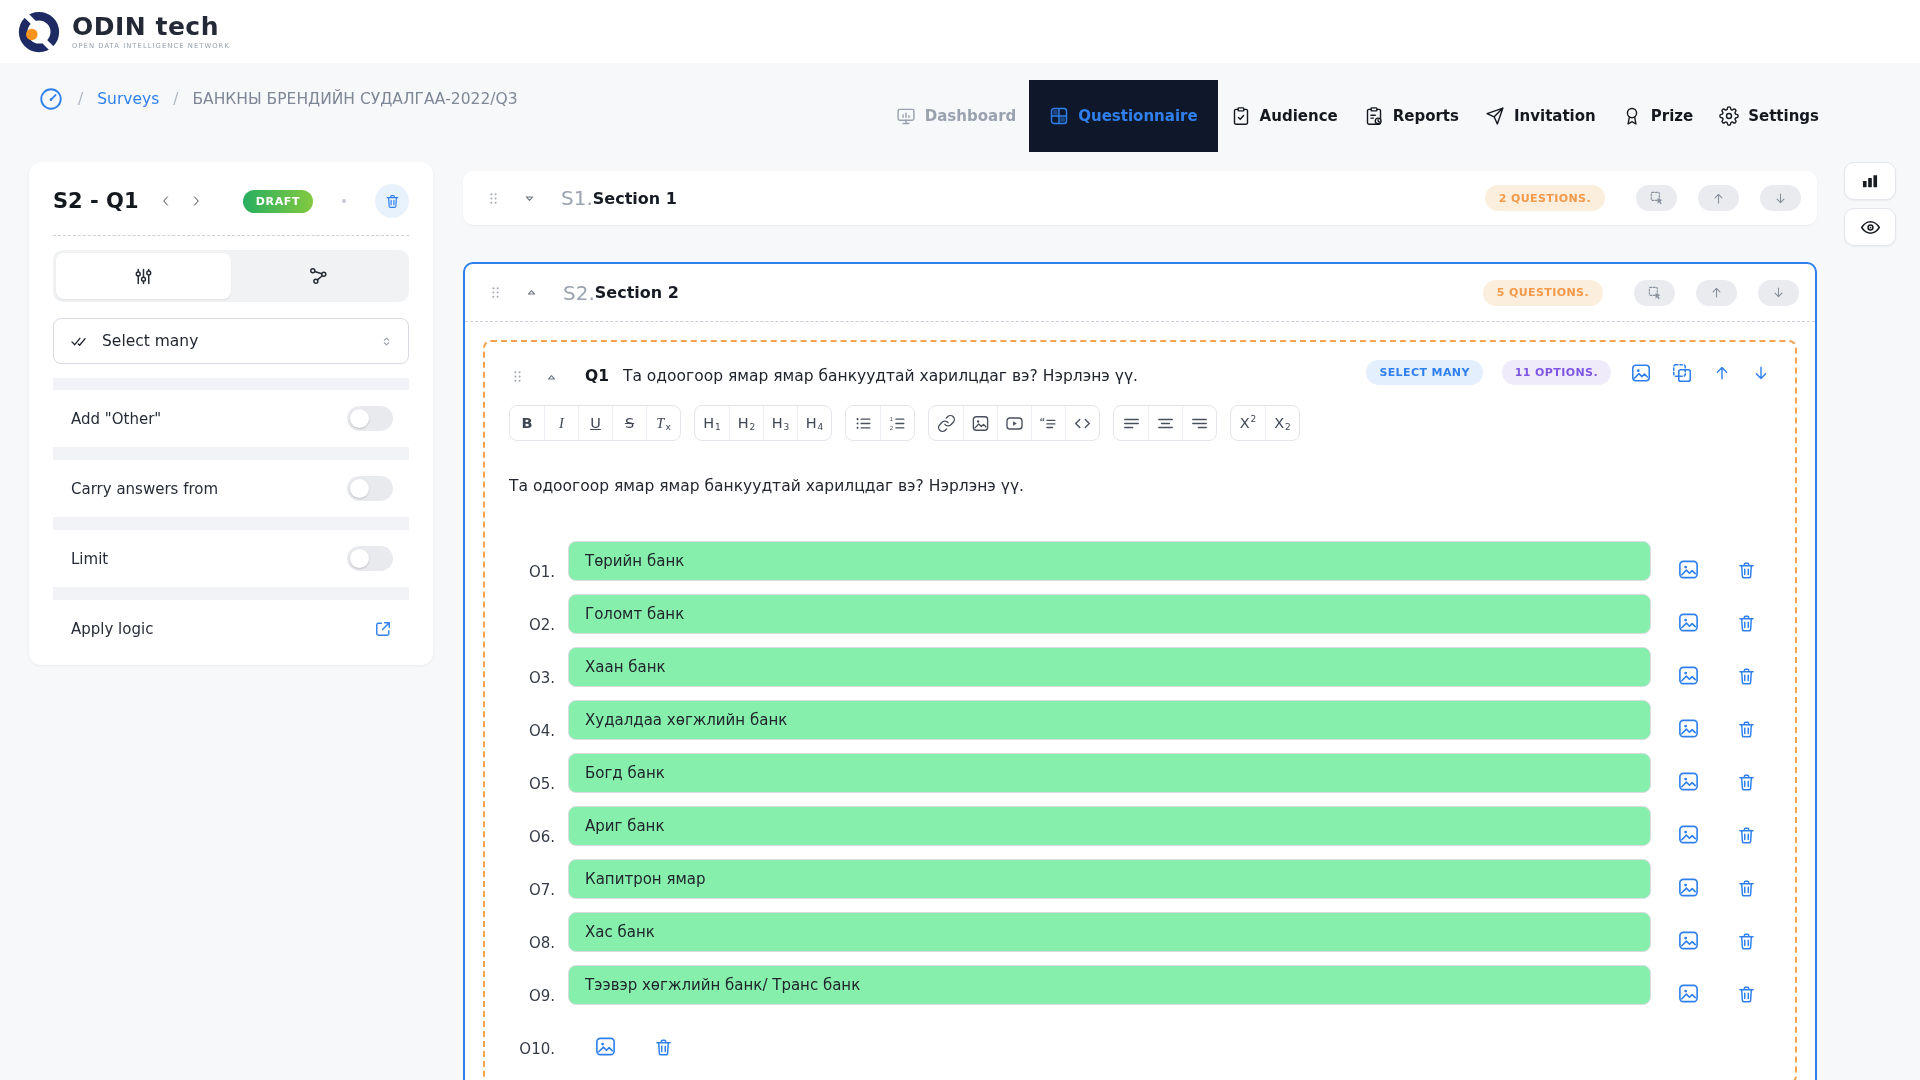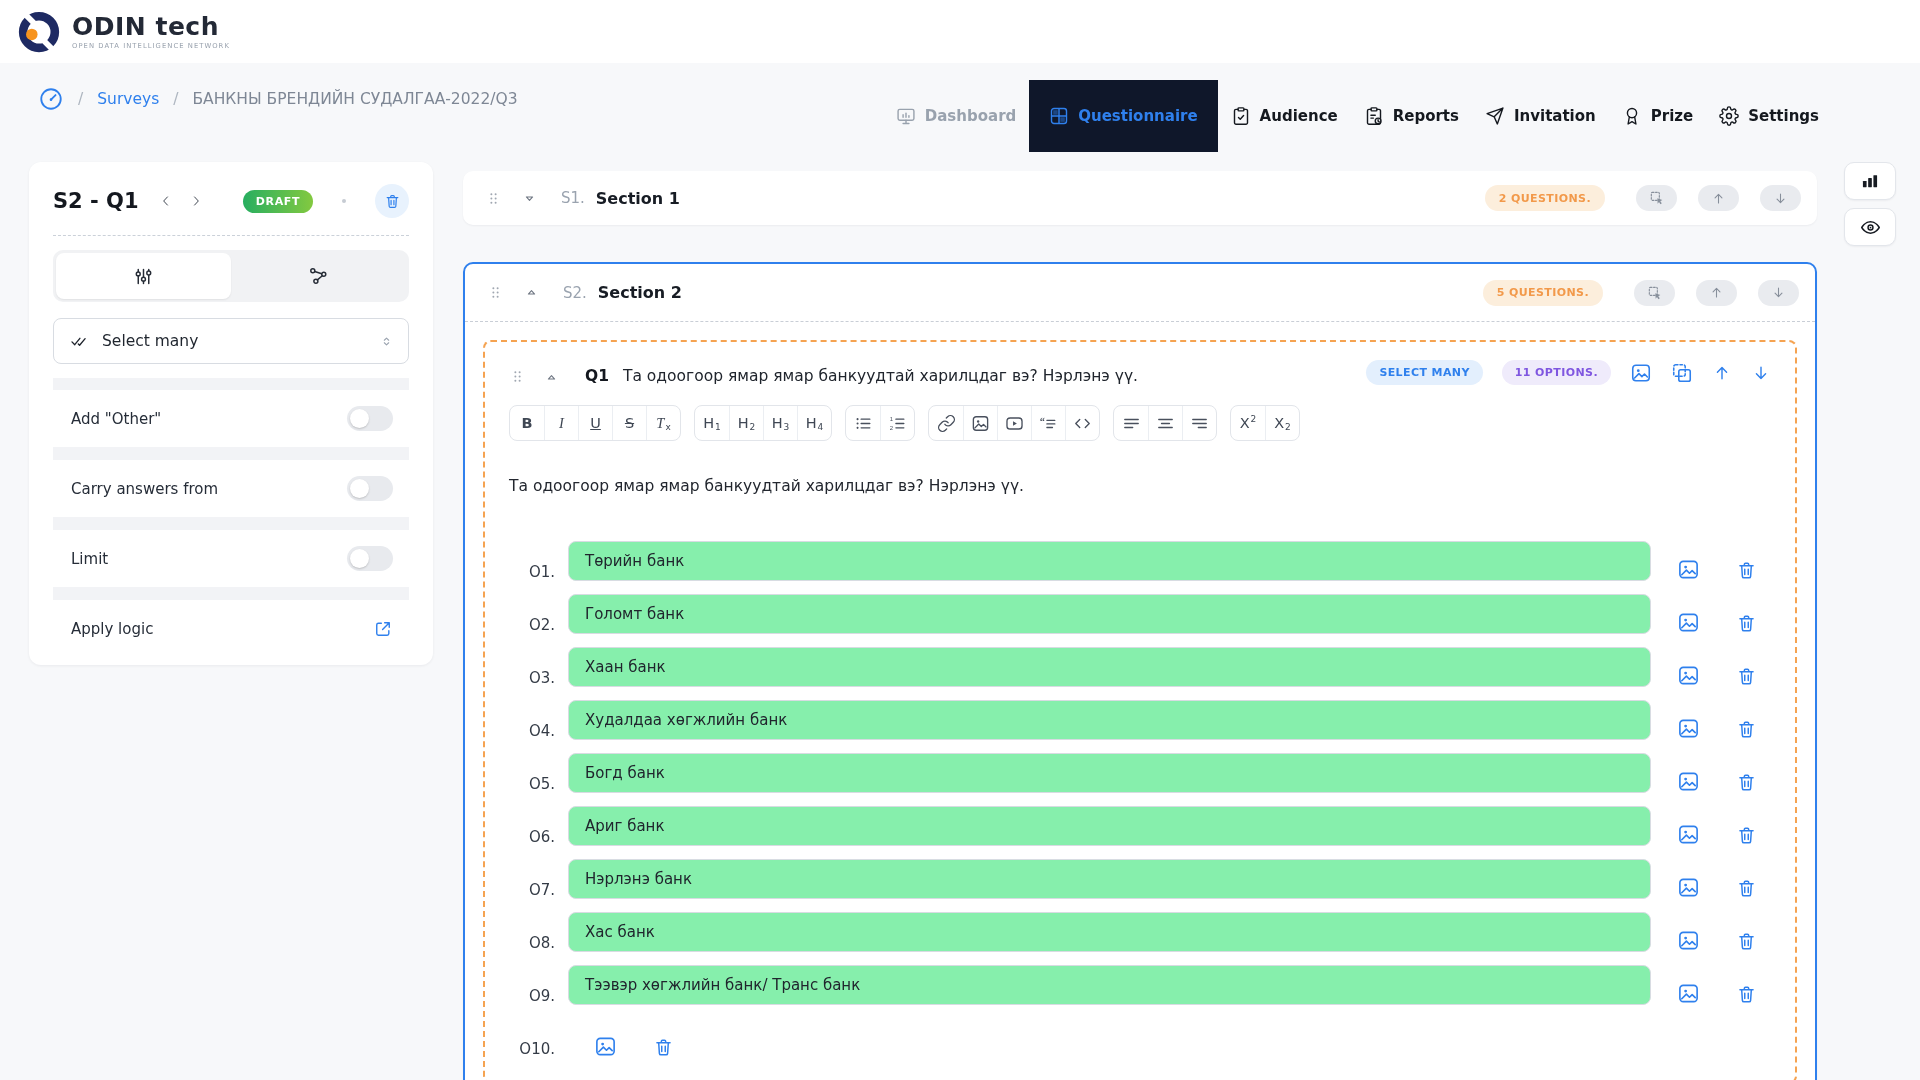--- a/index.html
+++ b/index.html
@@ -65,21 +65,21 @@
   .toggle::after{content:"";position:absolute;left:3px;top:3px;width:19px;height:19px;
                  border-radius:50%;background:#fff;box-shadow:0 1px 2px rgba(0,0,0,.18)}
   .row-act{margin-left:auto;color:#2F80ED;cursor:pointer;display:inline-flex}
 
   
   .canvas{position:absolute;left:463px;top:171px;width:1354px}
   .sec-card{background:#fff;border-radius:10px;box-shadow:0 1px 2px rgba(20,24,34,.05)}
   .sec-head{height:54px;display:flex;align-items:center;padding:0 16px 0 22px}
   .drag{color:#A0A7B1;margin-right:20px;cursor:grab}
   .caret{color:#6E7682;margin-right:24px;cursor:pointer}
-  .sec-id{color:#9AA3AF;font-size:15px;margin-right:11px}
+  .sec-id{color:#9AA3AF;font-size:20px;}
   .sec-title{font-size:16px;font-weight:700;color:#171C24}
   .sec-right{margin-left:auto;display:flex;align-items:center;gap:21px}
   .q-badge{height:26px;padding:0 14px;border-radius:13px;background:#FCEEDC;color:#F2994A;
            font-size:11px;font-weight:800;letter-spacing:.4px;display:flex;align-items:center;
            margin-right:10px}
   .pill-btn{width:41px;height:26px;border-radius:13px;background:#E9EBEF;color:#878F9B;
             display:flex;align-items:center;justify-content:center;cursor:pointer}
   .sec-card.expanded{margin-top:37px;border:2px solid #2F80ED}
   .sec-card.expanded .sec-head{height:58px;border-bottom:1px dashed #C9CED6}
   .sec-body{padding:18px 18px 24px}
@@ -835,21 +835,21 @@
                   <svg viewBox="0 0 24 24">
                     <g class="s">
                       <path d="M4.5 6.5h15M9.5 6.5V5a1.3 1.3 0 0 1 1.3-1.3h2.4A1.3 1.3 0 0 1 14.5 5v1.5M6.5 6.5l.8 12.2a1.8 1.8 0 0 0 1.8 1.7h5.8a1.8 1.8 0 0 0 1.8-1.7l.8-12.2M10 10.5v6M14 10.5v6"></path>
                     </g>
                   </svg>
                 </span>
               </span>
             </div>
             <div class="opt-row">
               <span class="opt-num">O7.</span>
-              <div class="opt-input">Нэрлэнэ банк</div>
+              <div class="opt-input">Капитрон ямар</div>
               <span class="opt-act opt-img">
                 <span class="icon w23">
                   <svg viewBox="0 0 24 24">
                     <g class="s">
                       <rect x="3" y="3.5" width="18" height="17" rx="3.5"></rect>
                       <path d="M5 17.5l4.8-4.8 3.2 3.2 2.8-2.8 3.2 3.2"></path>
                     </g>
                     <circle class="f" cx="9" cy="9.5" r="1.5"></circle>
                   </svg>
                 </span>

